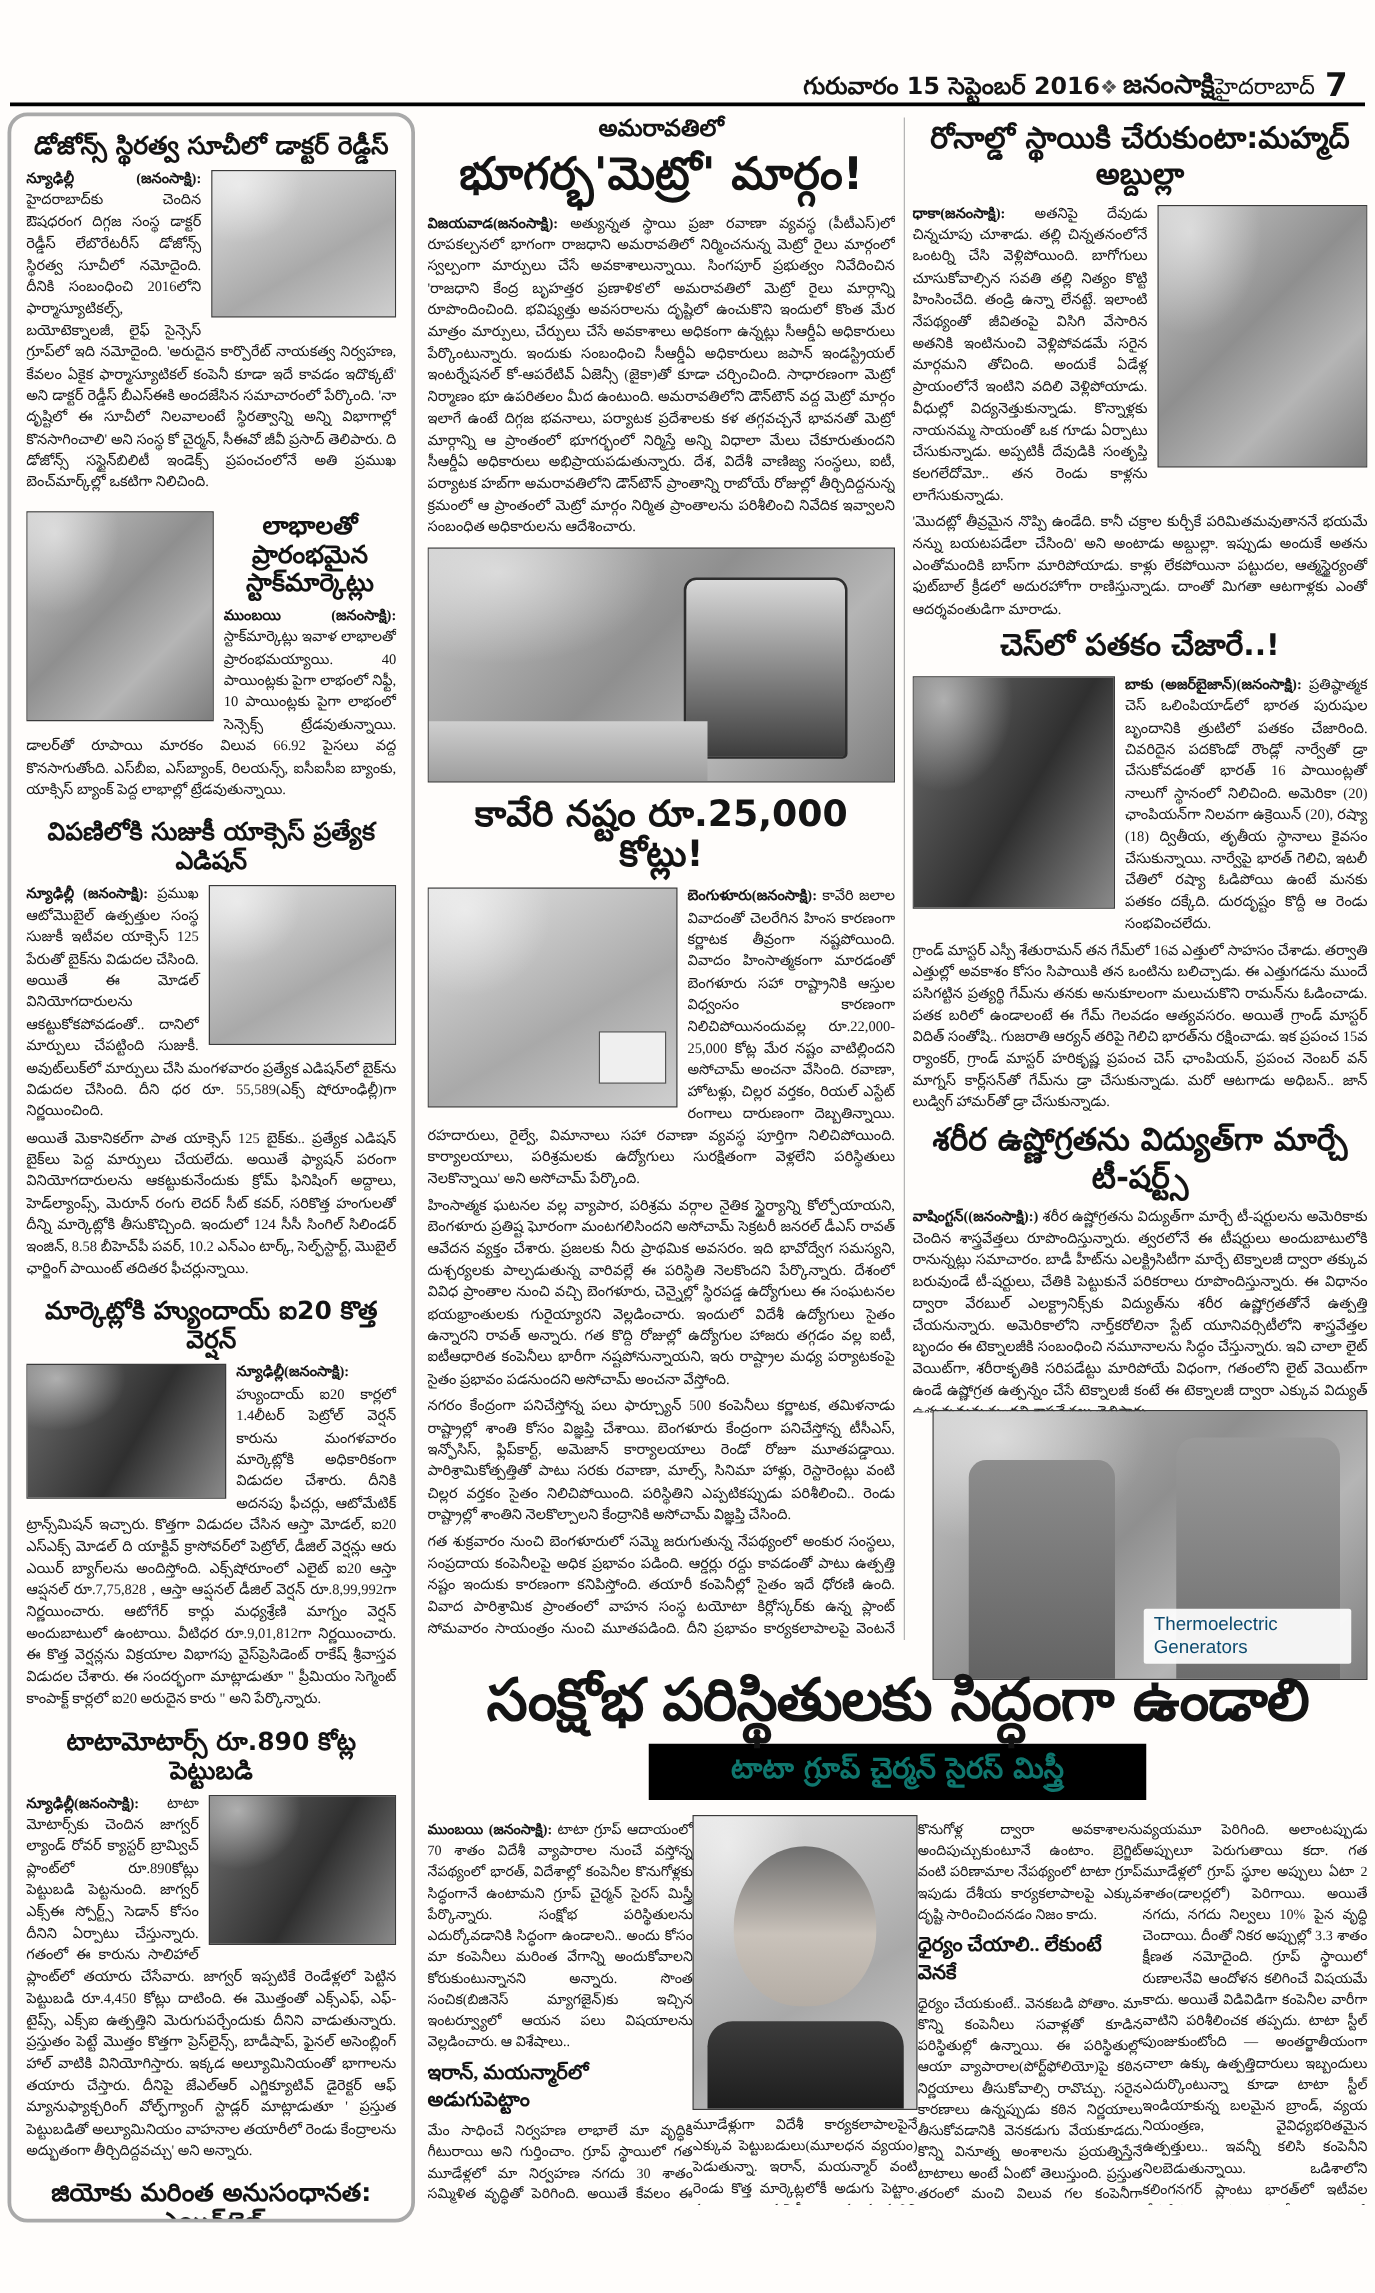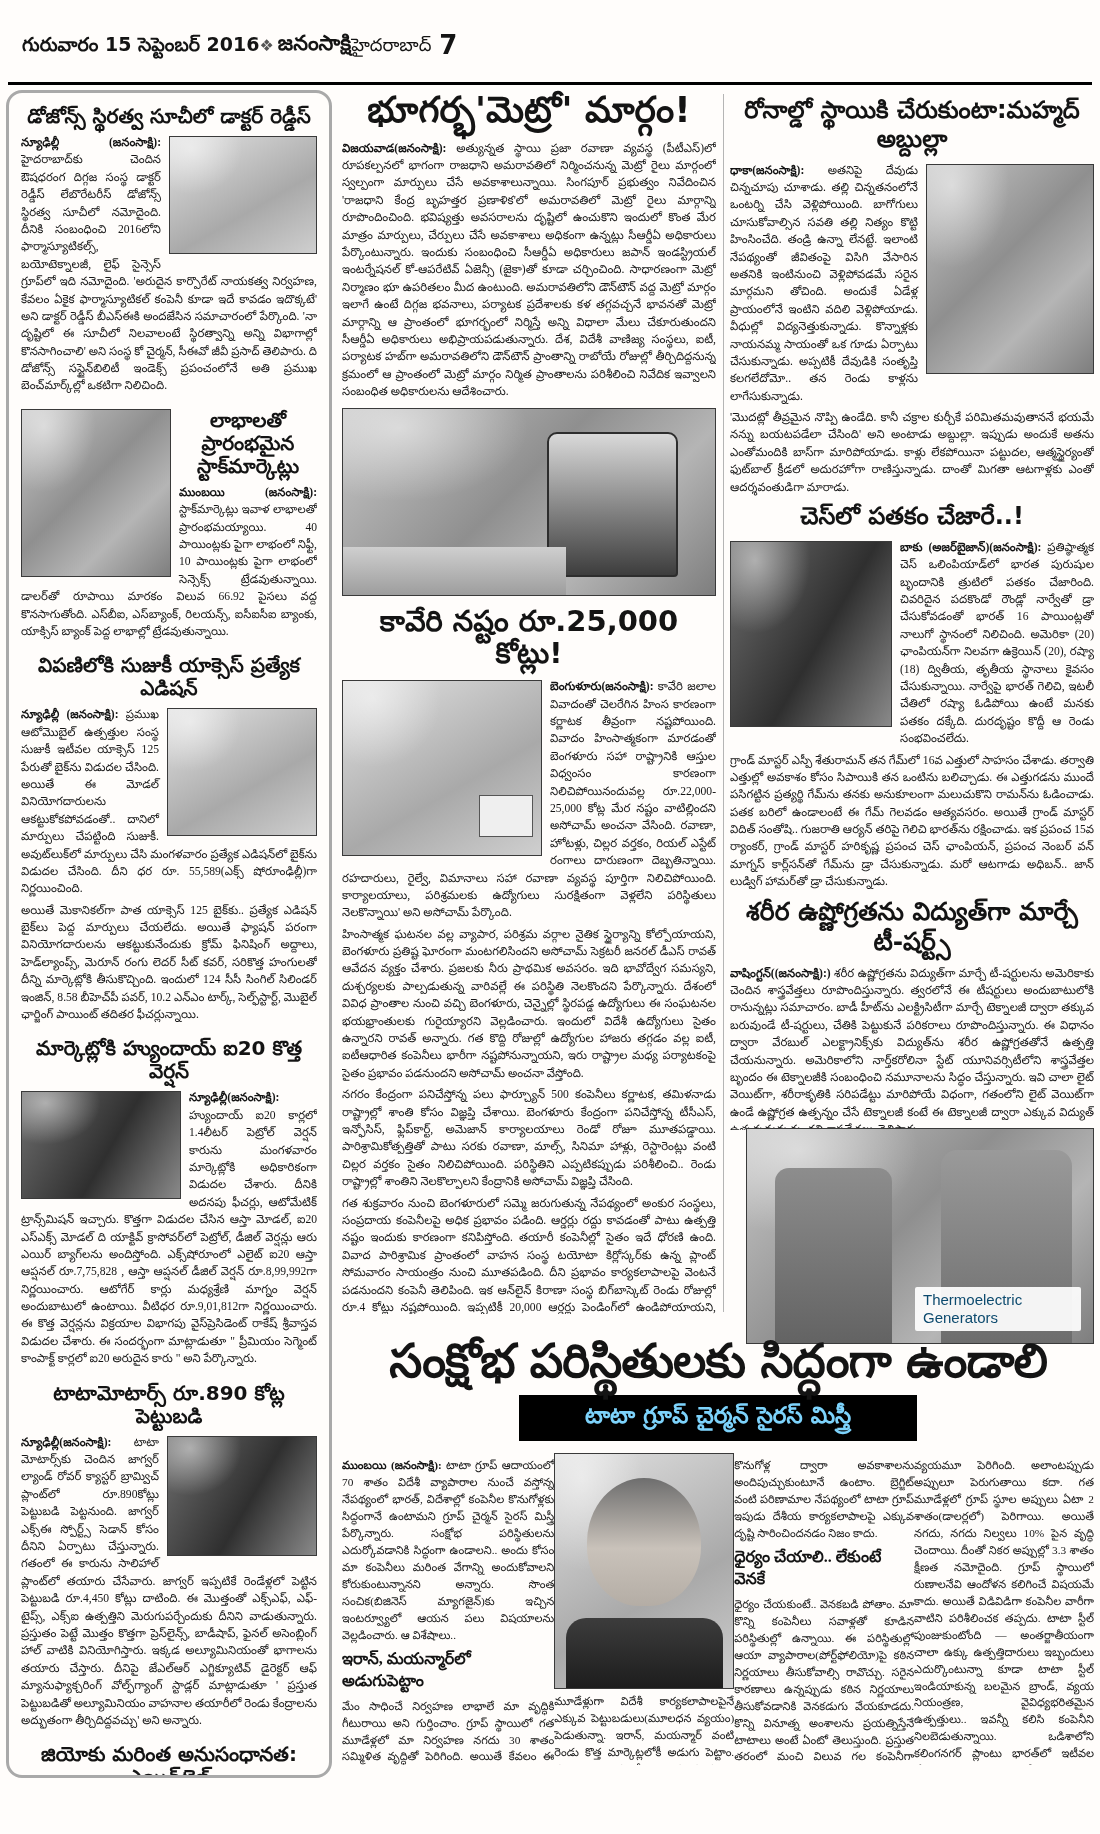--- a/index.html
+++ b/index.html
@@ -1,20 +1,20 @@
 <!DOCTYPE html>
 <html lang="te"><head>
 <meta charset="utf-8">
 <style>
   html,body{margin:0;padding:0;background:#e8e8e8;}
   .page{position:relative;width:1100px;height:1834px;background:#fffdfb;margin:0 auto;
         font-family:"Liberation Serif","DejaVu Serif",serif;color:#141414;overflow:hidden;}
   
-  .hdr{position:absolute;top:20px;left:22px;right:22px;height:40px;display:flex;
-       align-items:flex-end;justify-content:flex-start;}
+  .hdr{position:absolute;top:44px;left:22px;right:22px;height:40px;display:flex;
+       align-items:flex-end;justify-content:flex-end;}
   .hdr-date{font-family:"DejaVu Sans",sans-serif;font-weight:bold;font-size:19px;}
   .hdr-mast{font-family:"DejaVu Sans",sans-serif;font-weight:bold;font-size:21px;display:flex;align-items:center;gap:4px;}
   .hdr-logo{font-size:16px;color:#555;}
   .hdr-right{font-family:"DejaVu Sans",sans-serif;font-size:18px;display:flex;align-items:flex-end;gap:8px;}
   .hdr-pageno{font-size:26px;font-weight:bold;}
   .hdr-rule{position:absolute;top:82px;left:8px;right:8px;height:3px;background:#000;}
   
   .ph{background:linear-gradient(135deg,#c8c8c8 0%,#8f8f8f 45%,#b5b5b5 70%,#7e7e7e 100%);
       border:1px solid #3a3a3a;box-sizing:border-box;position:relative;overflow:hidden;}
   .ph.light{background:linear-gradient(150deg,#e2e2e2,#a9a9a9 60%,#cfcfcf);}
@@ -45,21 +45,21 @@
   .v-div{position:absolute;left:723px;top:94px;width:1px;height:1218px;background:#b5b5b5;}
   
   .right-col{position:absolute;left:730px;top:90px;width:364px;height:1040px;overflow:hidden;}
   .rhead{text-align:center;font-family:"DejaVu Sans",sans-serif;font-weight:bold;font-size:24px;
       line-height:1.2;margin:6px 0 8px 0;}
   .tshirt-photo{position:absolute;left:746px;top:1128px;width:348px;height:216px;}
   
   .bottom{position:absolute;left:342px;top:1336px;width:752px;height:452px;overflow:hidden;}
   .big-head{font-family:"DejaVu Sans",sans-serif;font-weight:bold;font-size:47px;line-height:1.05;
       text-align:center;letter-spacing:-1px;margin:0;}
-  .banner{display:block;width:398px;margin:10px auto 0 auto;background:#000;color:#7dd3fc;
+  .banner{display:block;width:398px;margin:10px auto 0 auto;background:#000;color:#0f766e;
       font-family:"DejaVu Sans",sans-serif;font-weight:bold;font-size:23px;text-align:center;
       padding:7px 10px;box-sizing:border-box;}
   .bot-cols{display:flex;gap:0;margin-top:12px;height:312px;overflow:hidden;}
   .bcol{flex:1;min-width:0;}
   .bcol .body-txt{font-size:11.3px;}
   .subhead{font-weight:bold;text-align:left;font-size:16px;margin:6px 0 2px 0;font-family:"Liberation Serif",serif;}
   .mistry-photo{width:100%;height:236px;margin-bottom:4px;}
 </style>
 </head>
 <body>
@@ -129,20 +129,21 @@
 
     <div class="lart">
       <h2>జియోకు మరింత అనుసంధానత: ఎయిర్‌టెల్</h2>
 
     </div>
 
   </div>
 
   <div class="mid-col">
     <div>
+      <div class="kicker">అమరావతిలో</div>
       <h1 class="metro-head">భూగర్భ'మెట్రో' మార్గం!</h1>
       <p class="body-txt"><span class="byline">విజయవాడ(జనంసాక్షి):</span>
         <span>అత్యున్నత స్థాయి ప్రజా రవాణా వ్యవస్థ (పీటీఎస్)లో రూపకల్పనలో భాగంగా రాజధాని అమరావతిలో నిర్మించనున్న మెట్రో రైలు మార్గంలో స్వల్పంగా మార్పులు చేసే అవకాశాలున్నాయి. సింగపూర్ ప్రభుత్వం నివేదించిన 'రాజధాని కేంద్ర బృహత్తర ప్రణాళిక'లో అమరావతిలో మెట్రో రైలు మార్గాన్ని రూపొందించింది. భవిష్యత్తు అవసరాలను దృష్టిలో ఉంచుకొని ఇందులో కొంత మేర మాత్రం మార్పులు, చేర్పులు చేసే అవకాశాలు అధికంగా ఉన్నట్లు సీఆర్డీఏ అధికారులు పేర్కొంటున్నారు. ఇందుకు సంబంధించి సీఆర్డీఏ అధికారులు జపాన్ ఇండస్ట్రియల్ ఇంటర్నేషనల్ కో-ఆపరేటివ్ ఏజెన్సీ (జైకా)తో కూడా చర్చించింది. సాధారణంగా మెట్రో నిర్మాణం భూ ఉపరితలం మీద ఉంటుంది. అమరావతిలోని డౌన్‌టౌన్ వద్ద మెట్రో మార్గం ఇలాగే ఉంటే దిగ్గజ భవనాలు, పర్యాటక ప్రదేశాలకు కళ తగ్గవచ్చనే భావనతో మెట్రో మార్గాన్ని ఆ ప్రాంతంలో భూగర్భంలో నిర్మిస్తే అన్ని విధాలా మేలు చేకూరుతుందని సీఆర్డీఏ అధికారులు అభిప్రాయపడుతున్నారు. దేశ, విదేశీ వాణిజ్య సంస్థలు, ఐటీ, పర్యాటక హబ్‌గా అమరావతిలోని డౌన్‌టౌన్ ప్రాంతాన్ని రాబోయే రోజుల్లో తీర్చిదిద్దనున్న క్రమంలో ఆ ప్రాంతంలో మెట్రో మార్గం నిర్మిత ప్రాంతాలను పరిశీలించి నివేదిక ఇవ్వాలని సంబంధిత అధికారులను ఆదేశించారు.</span></p>
       <div class="ph" style="width:100%;height:188px;margin-top:8px;">
         <div class="glare"></div>
         <div style="position:absolute;right:10%;top:12%;width:34%;height:76%;border:2px solid #2d2d2d;border-radius:10px 10px 4px 4px;background:linear-gradient(#d9d9d9,#7a7a7a 60%,#3d3d3d);"></div>
         <div style="position:absolute;left:0;bottom:0;width:60%;height:26%;background:linear-gradient(#cfcfcf,#9d9d9d);"></div>
       </div>
     </div>
 

